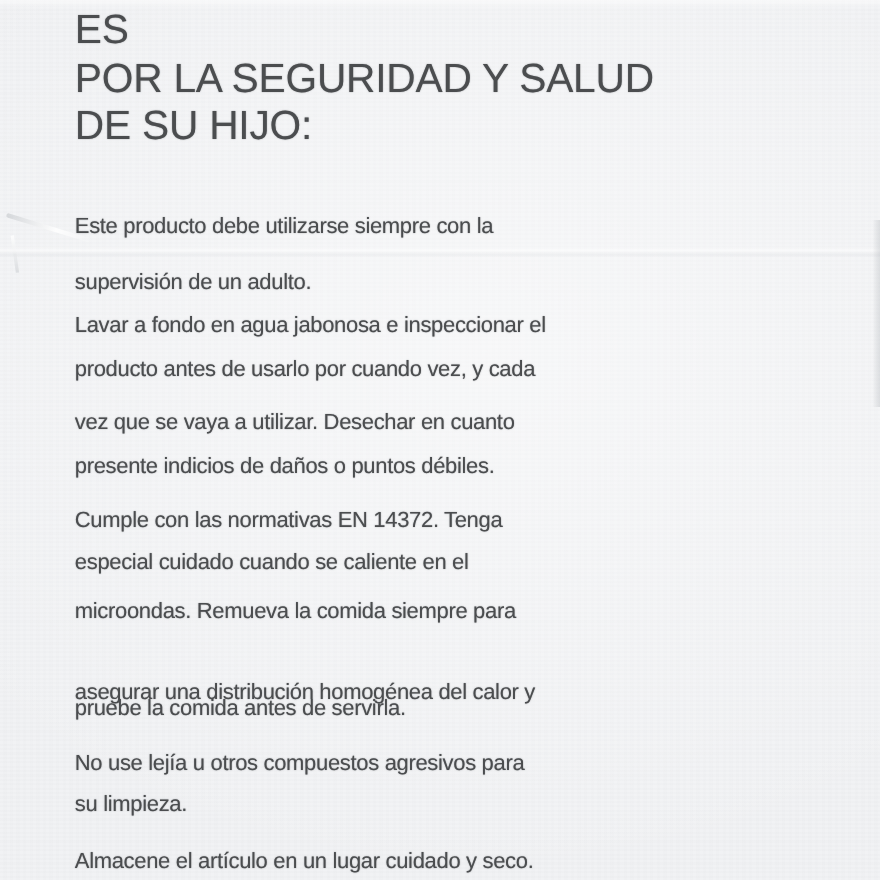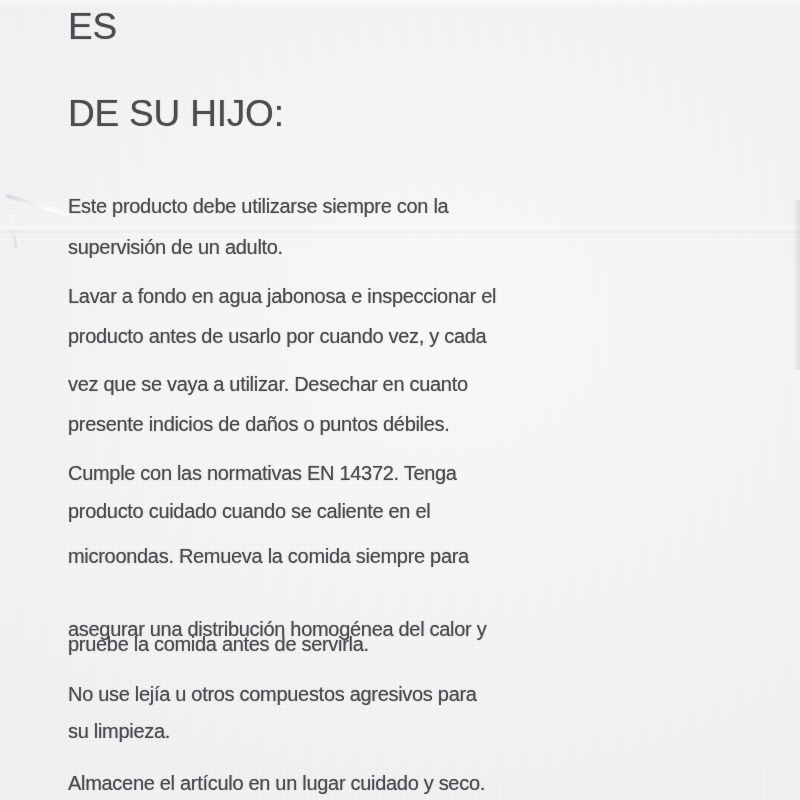--- a/index.html
+++ b/index.html
@@ -90,30 +90,31 @@
 
 <div class="paper">
 
   <div class="edge-light-top"></div>
   <div class="crease-left"></div>
   <div class="crease-left-2"></div>
   <div class="crease-horizontal"></div>
   <div class="edge-shadow-right"></div>
 
   <div class="line heading-line" style="top:7px">ES</div>
+  <div class="line heading-line" style="top:52px">POR LA SEGURIDAD Y SALUD</div>
   <div class="line heading-line" style="top:94px">DE SU HIJO:</div>
 
   <div class="line body-line" style="top:189px">Este producto debe utilizarse siempre con la</div>
-  <div class="line body-line" style="top:230px">supervisión de un adulto.</div>
+  <div class="line body-line" style="top:240px">supervisión de un adulto.</div>
   <div class="line body-line" style="top:279px">Lavar a fondo en agua jabonosa e inspeccionar el</div>
   <div class="line body-line" style="top:319px">producto antes de usarlo por cuando vez, y cada</div>
   <div class="line body-line" style="top:407px">presente indicios de daños o puntos débiles.</div>
   <div class="line body-line" style="top:367px">vez que se vaya a utilizar. Desechar en cuanto</div>
   <div class="line body-line" style="top:456px">Cumple con las normativas EN 14372. Tenga</div>
-  <div class="line body-line" style="top:494px">producto cuidado cuando se caliente en el</div>
+  <div class="line body-line" style="top:494px">especial cuidado cuando se caliente en el</div>
   <div class="line body-line" style="top:539px">microondas. Remueva la comida siempre para</div>
   <div class="line body-line" style="top:612px">asegurar una distribución homogénea del calor y</div>
   <div class="line body-line" style="top:627px">pruebe la comida antes de servirla.</div>
   <div class="line body-line" style="top:677px">No use lejía u otros compuestos agresivos para</div>
   <div class="line body-line" style="top:714px">su limpieza.</div>
   <div class="line body-line" style="top:766px">Almacene el artículo en un lugar cuidado y seco.</div>
 
 </div>
 
 </body></html>

